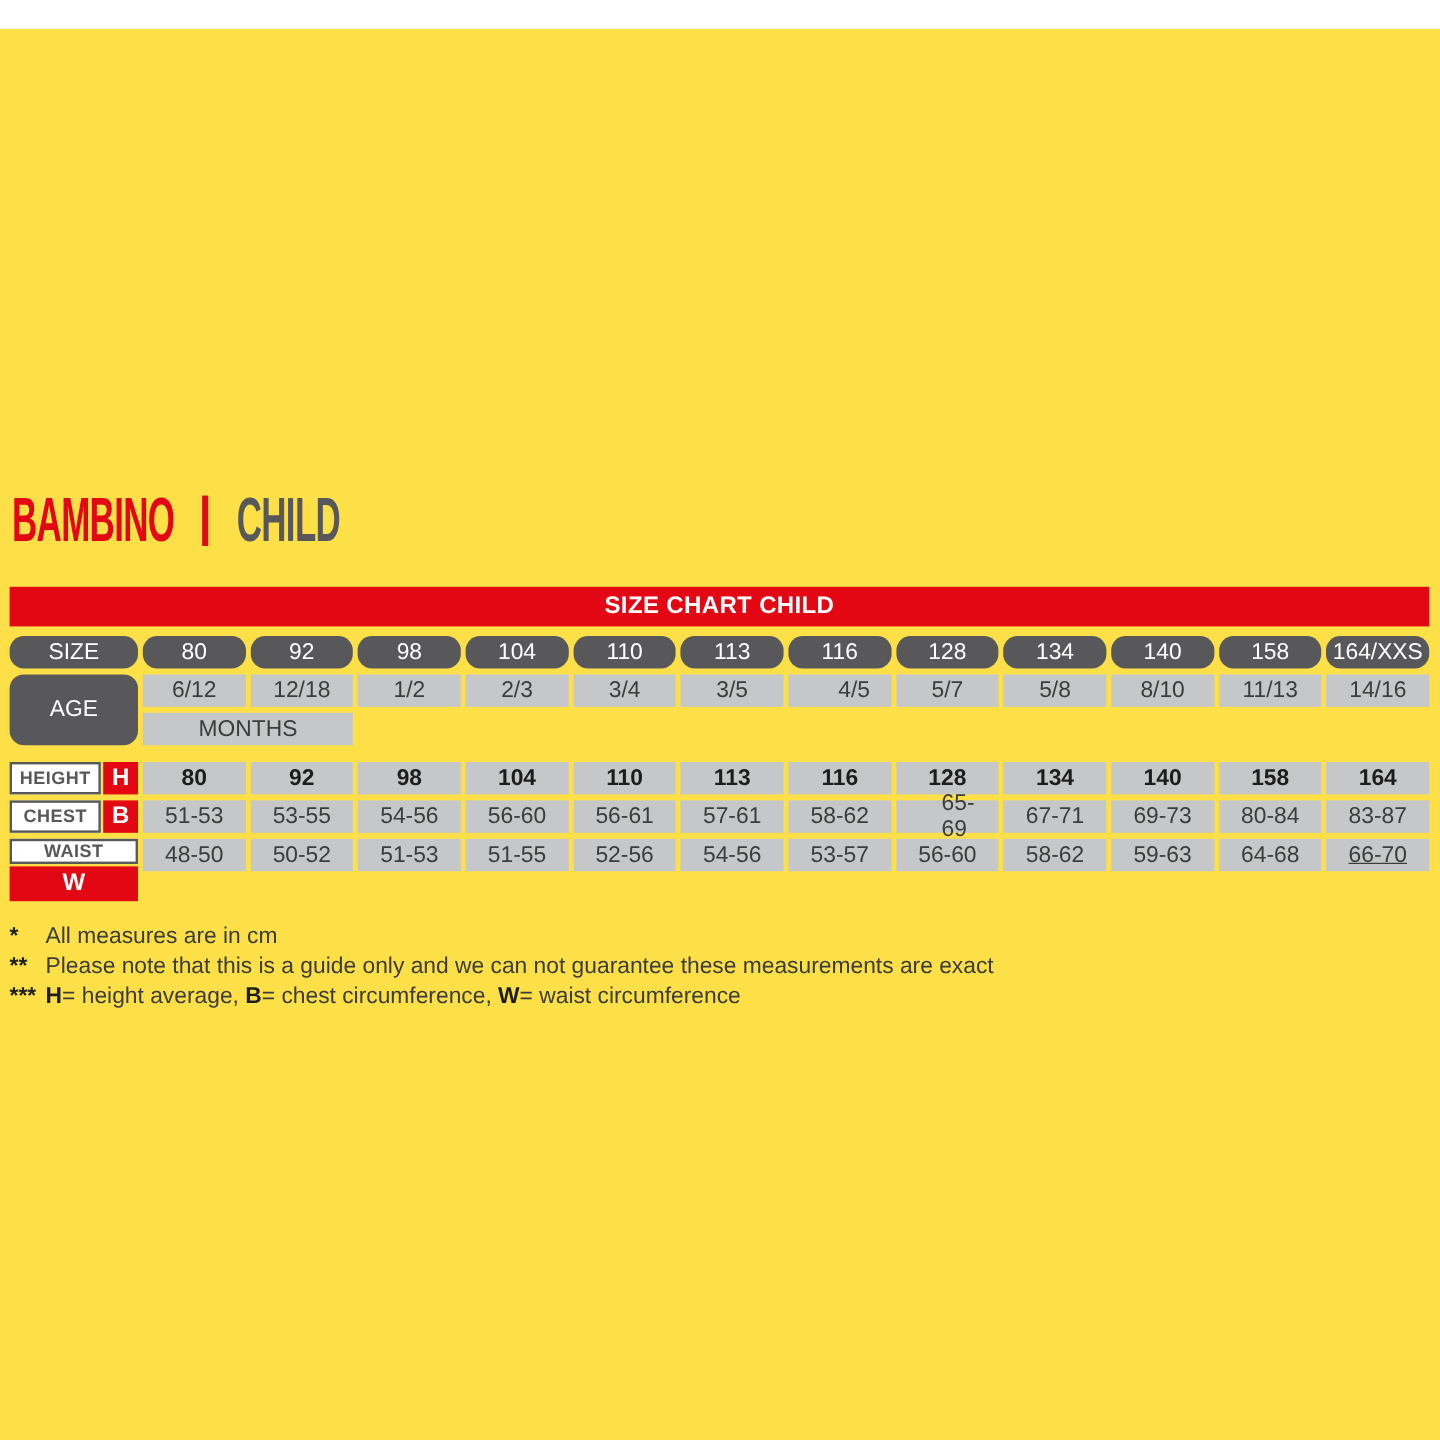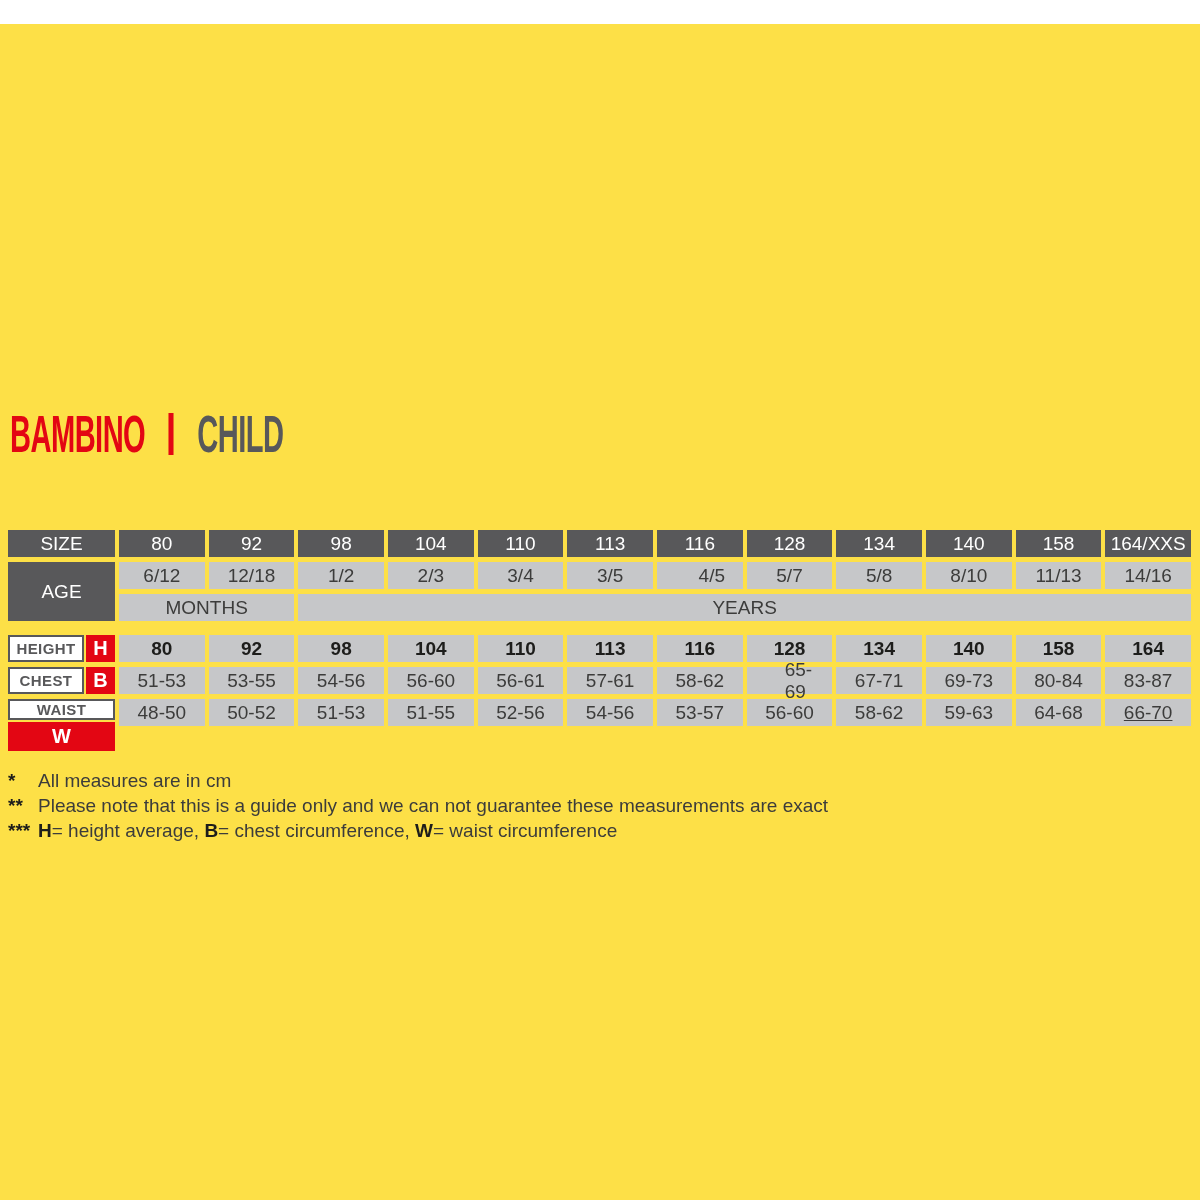--- a/index.html
+++ b/index.html
@@ -37,21 +37,21 @@
   .banner{
     grid-column:1/-1;grid-row:1;
     background:var(--red);color:#fff;
     font-size:20px;font-weight:bold;letter-spacing:.3px;
     display:flex;align-items:center;justify-content:center;
   }
   .cell{
     display:flex;align-items:center;justify-content:center;
     font-size:19px;
   }
-  .dark{background:var(--dark);color:#fff;}
+  .dark{background:var(--dark);color:#fff;border-radius:12px;}
   .light{background:var(--light);color:var(--text);}
   .bold{font-weight:bold;color:var(--textbold);}
   .lblwrap{display:flex;gap:2px;}
   .lblbox{
     flex:1;background:#fff;border:2px solid var(--dark);
     display:flex;align-items:center;justify-content:center;
     font-size:15px;font-weight:bold;color:var(--dark);letter-spacing:.4px;
   }
   .keybox{
     flex:0 0 29px;background:var(--red);color:#fff;
@@ -70,27 +70,27 @@
 
 <div class="page">
 
   <div class="title">
     <span class="it">BAMBINO</span>
     <span class="tdiv"></span>
     <span class="en">CHILD</span>
   </div>
 
   <div class="grid" id="grid">
+    <div class="banner">SIZE CHART CHILD</div>
 
     <div class="cell dark" style="grid-row:3;grid-column:1;">SIZE</div>
 
     <div class="cell dark" style="grid-row:5/8;grid-column:1;">AGE</div>
 
     <div class="cell light" id="months-cell" style="grid-area: 7 / 2 / auto / span 2;">MONTHS</div>
-    <div class="cell light" id="years-cell" style="grid-area: 7 / 4 / auto / span 10;">YEARS</div>
 
     <div class="lblwrap" style="grid-row:9;grid-column:1;">
       <div class="lblbox">HEIGHT</div>
       <div class="keybox">H</div>
     </div>
     <div class="lblwrap" style="grid-row:11;grid-column:1;">
       <div class="lblbox">CHEST</div>
       <div class="keybox">B</div>
     </div>
     <div class="lblwrap" style="grid-row:13;grid-column:1;flex-direction:column;">

